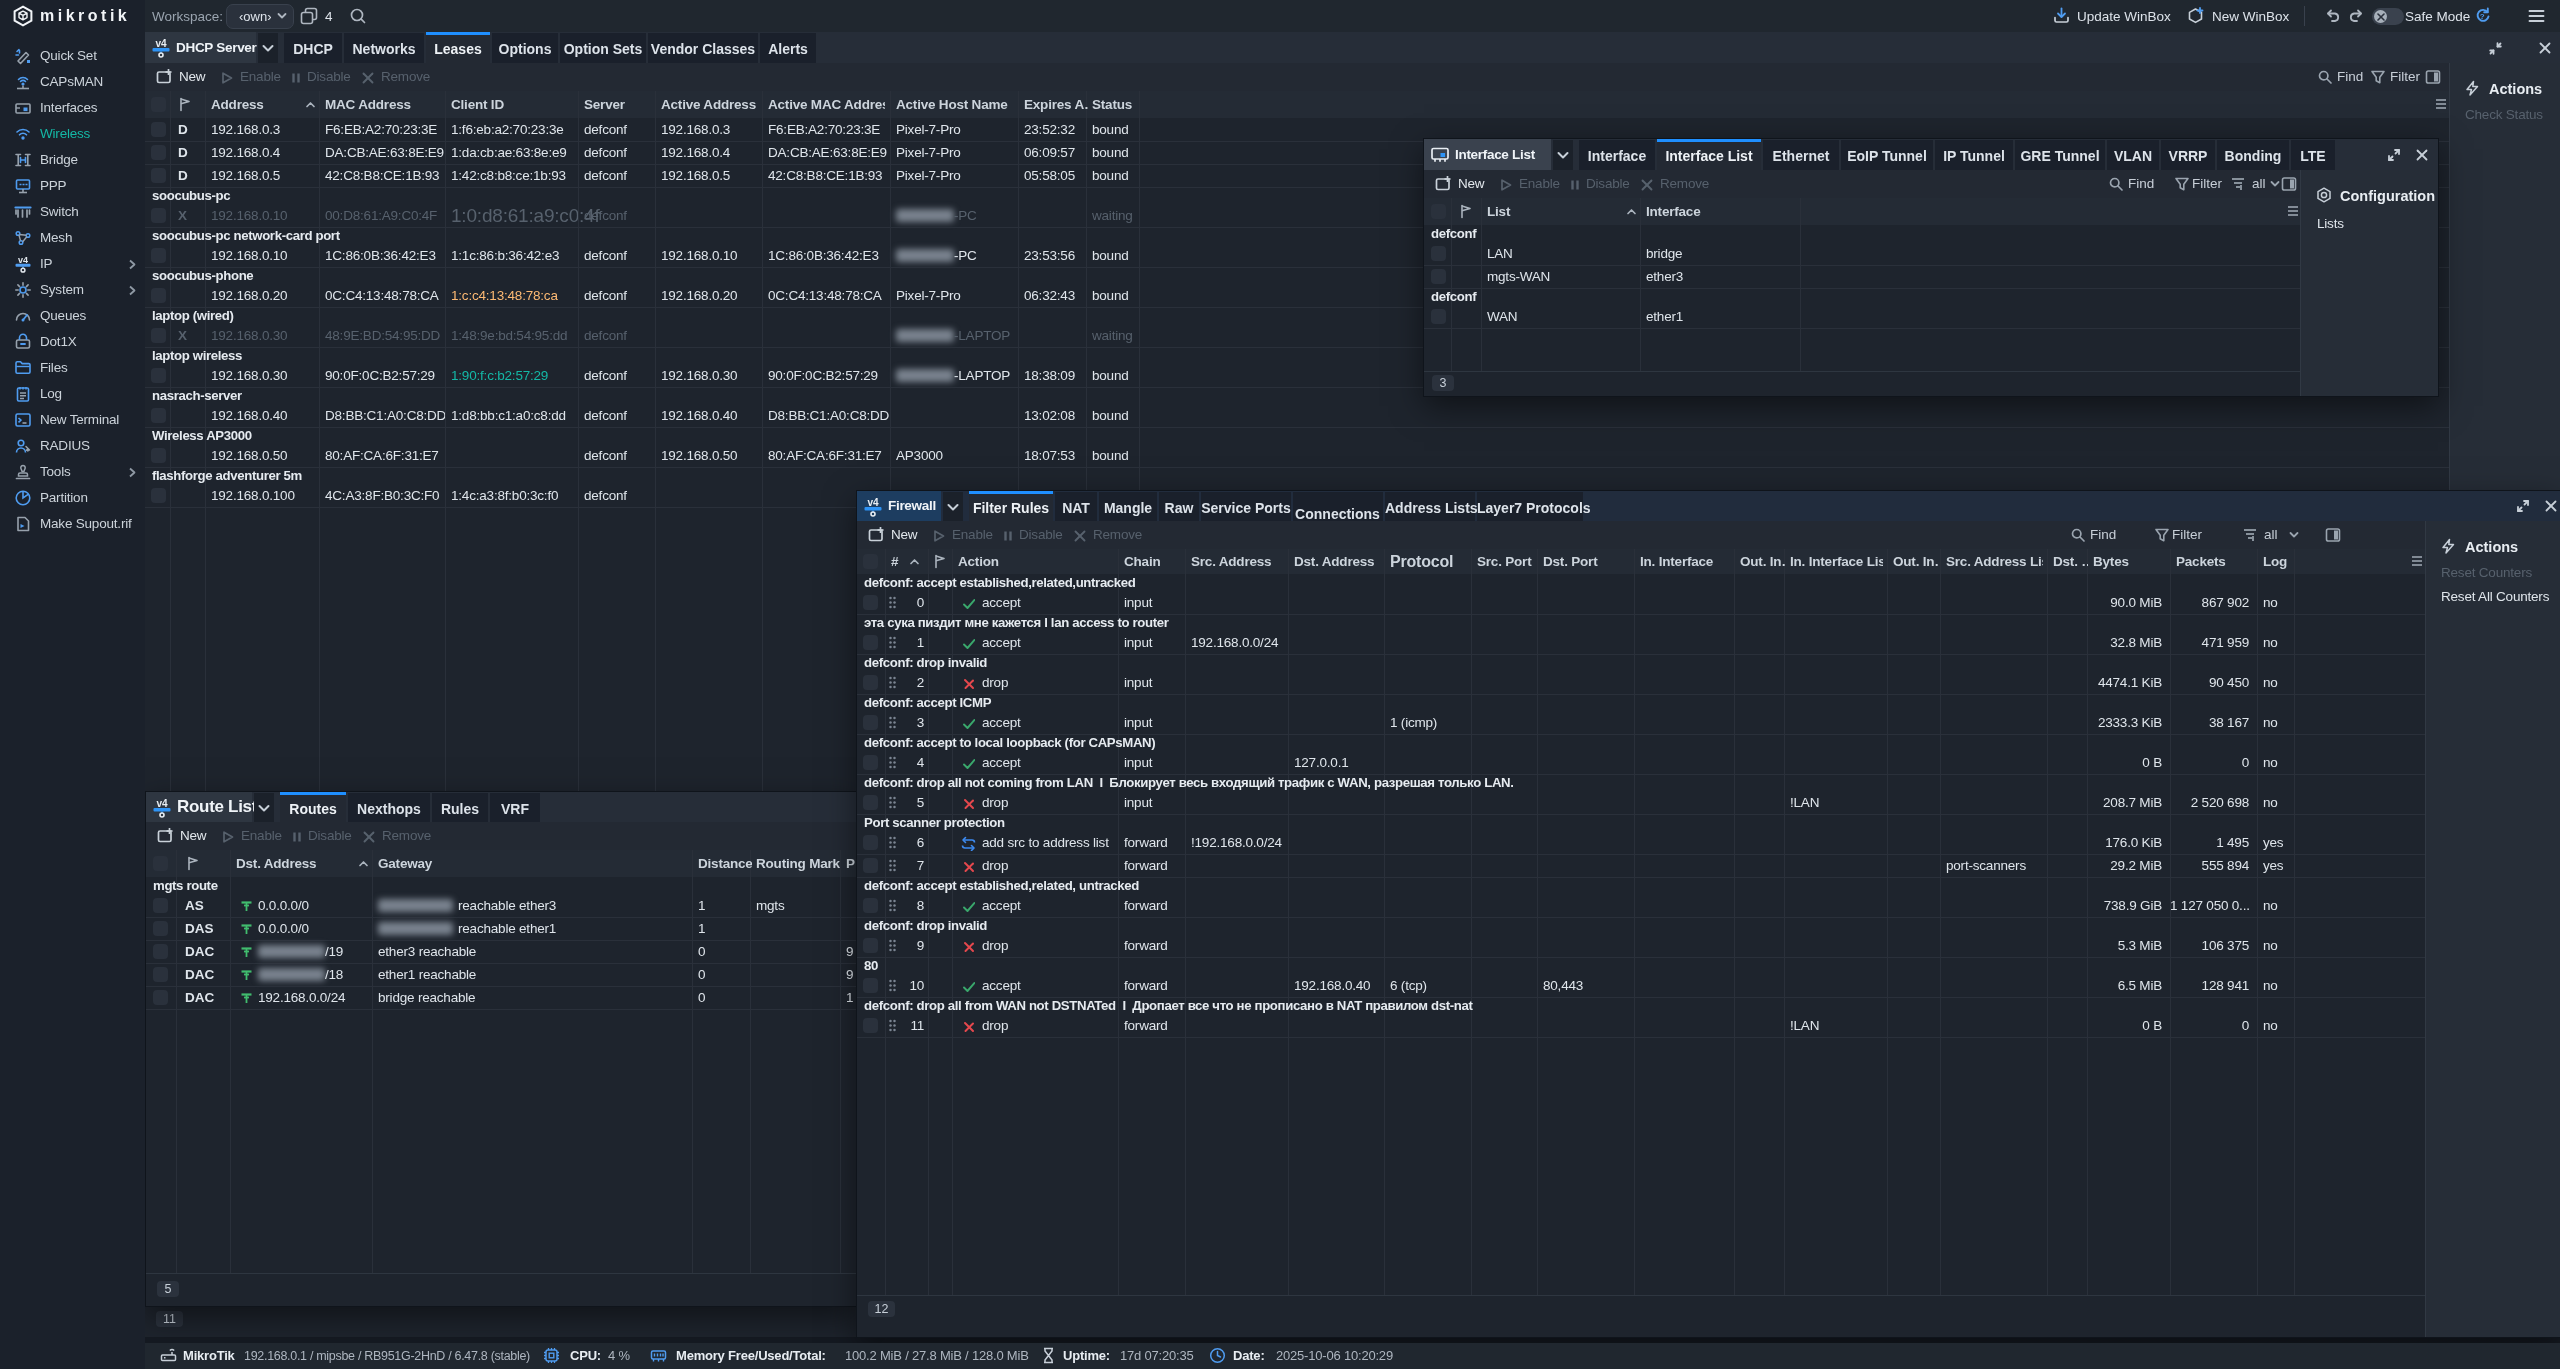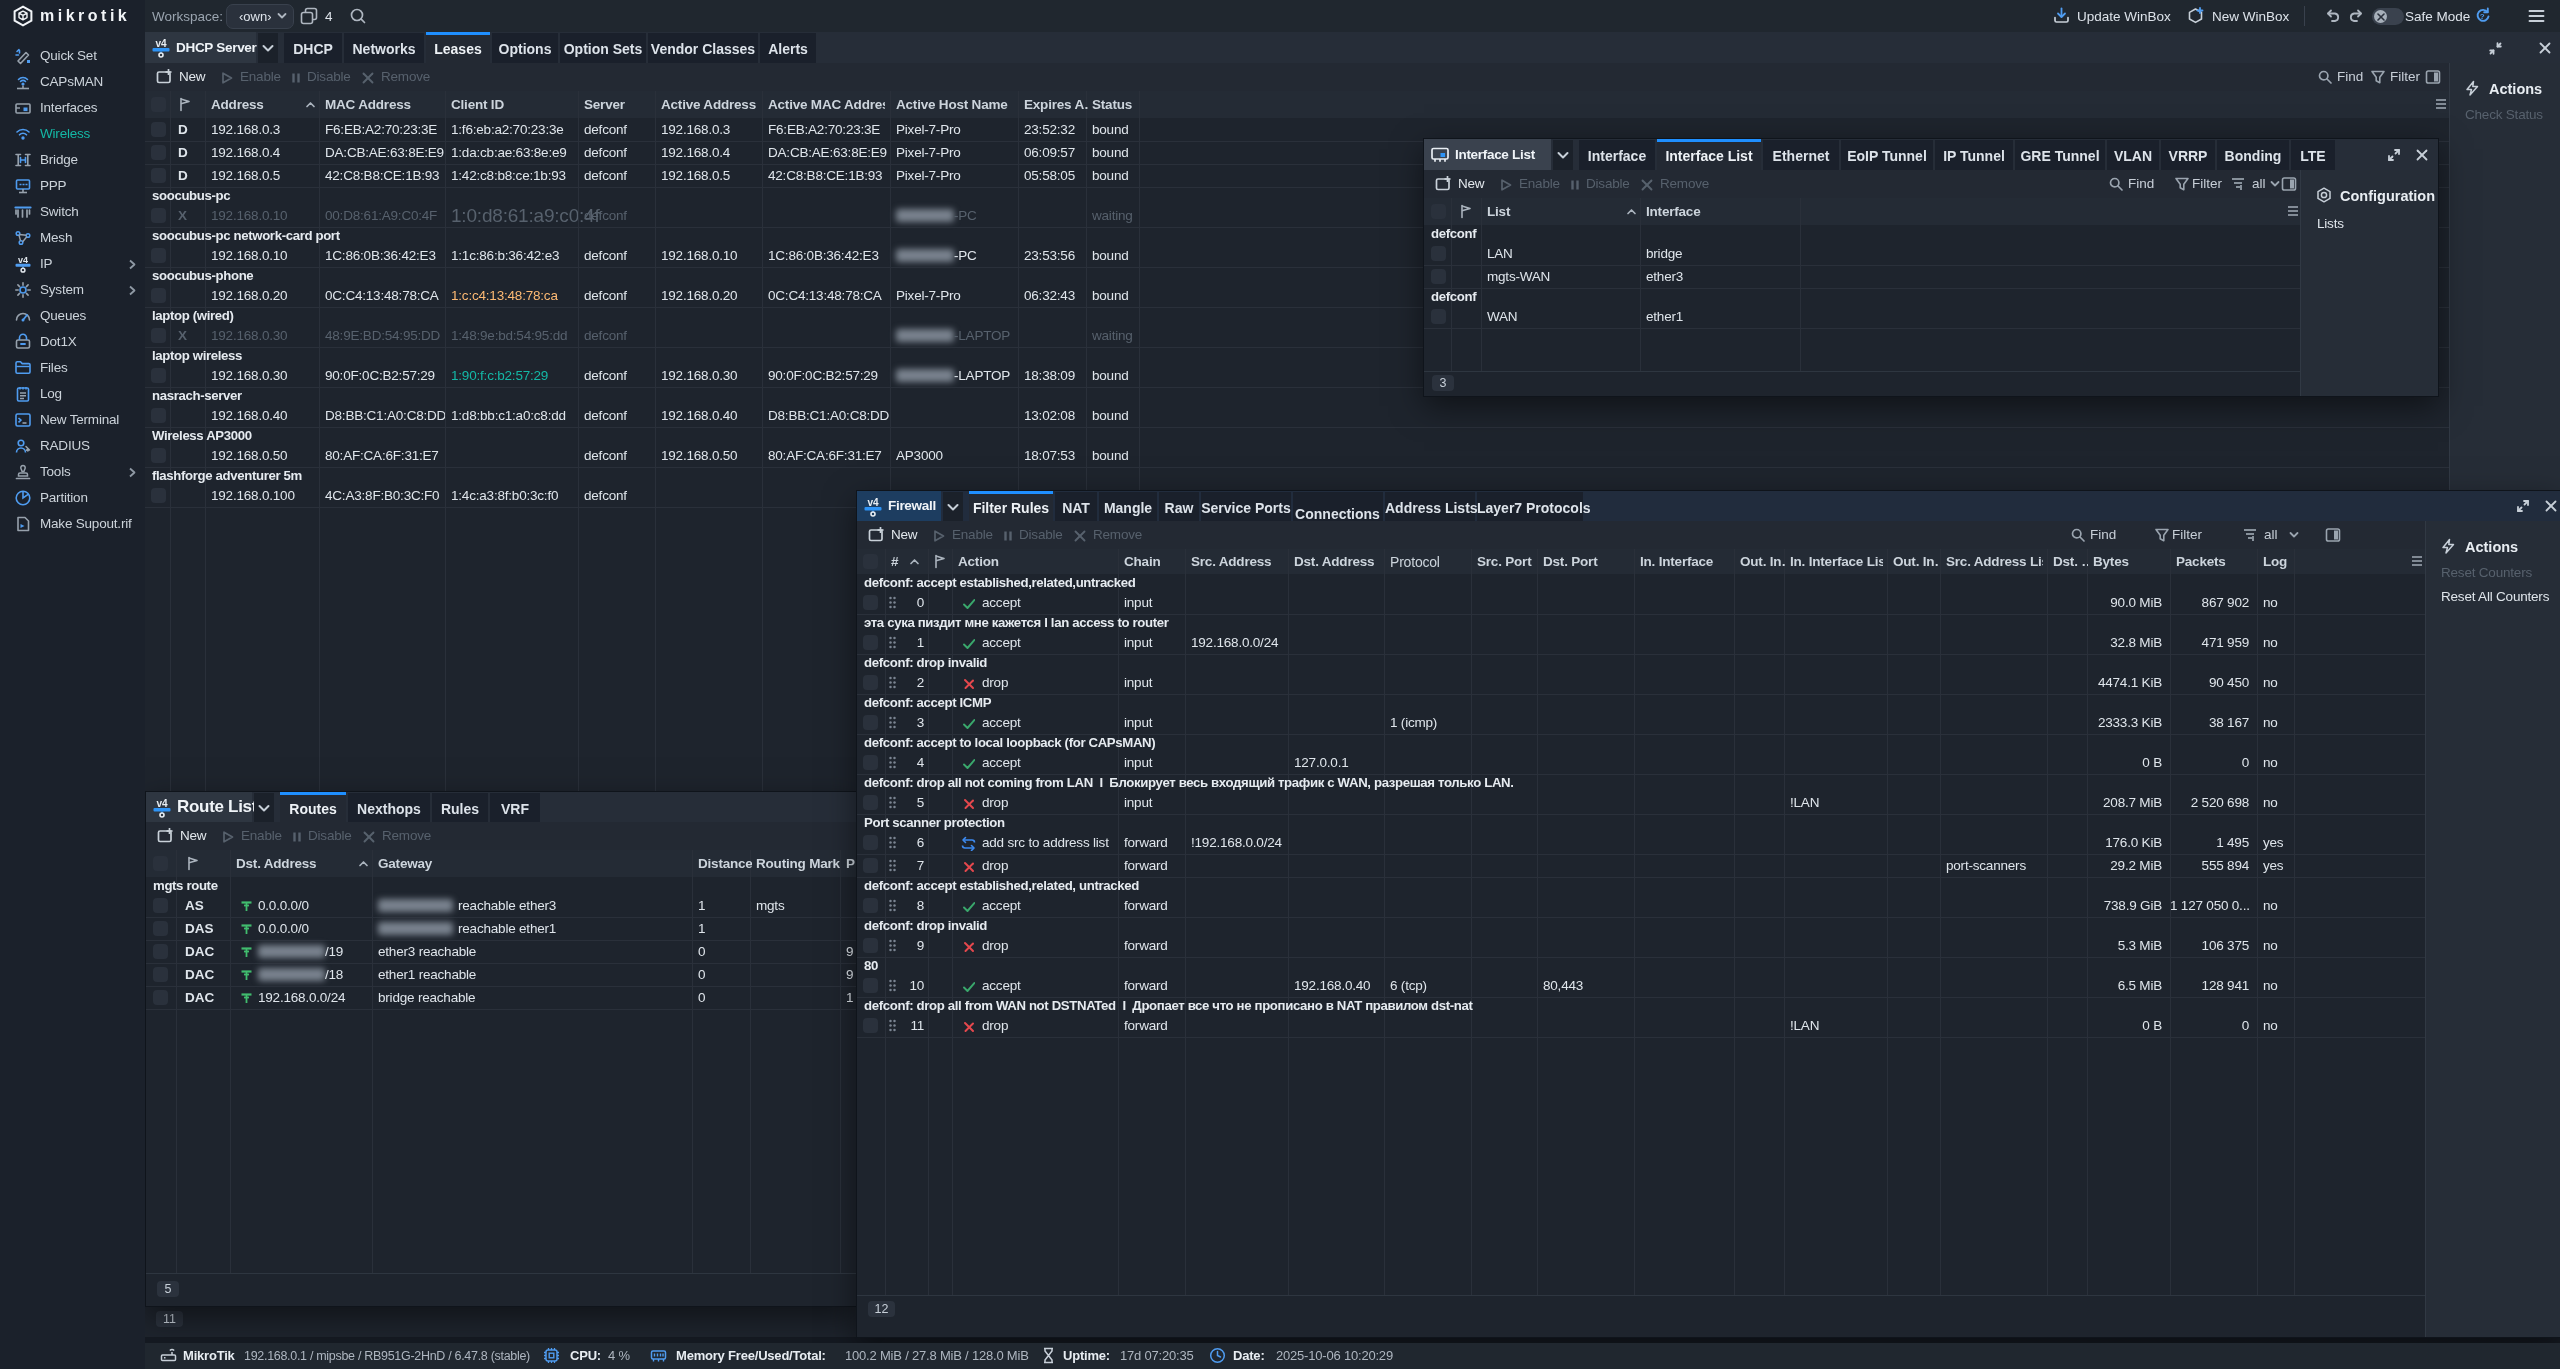--- a/index.html
+++ b/index.html
@@ -1038,21 +1038,21 @@
     <div class="ic" style="left:75px;top:62px;width:17px;height:17px">
       <svg width="17" height="17" viewBox="0 0 17 17" style="">
         <line x1="4" y1="2.5" x2="4" y2="14.5" stroke="#aab3bd" stroke-width="1.6" stroke-linecap="round"></line>
         <path d="M4,3 L12,5.4 L4,7.8" fill="none" stroke="#aab3bd" stroke-width="1.6" stroke-linejoin="round"></path>
       </svg>
     </div>
     <div class="t" style="left:101px;top:64px;font-size:13.5px;letter-spacing:-0.2px;font-weight:bold;color:#ccd4dc;width:154px;overflow:hidden">Action</div>
     <div class="t" style="left:267px;top:64px;font-size:13.5px;letter-spacing:-0.2px;font-weight:bold;color:#ccd4dc;width:57px;overflow:hidden">Chain</div>
     <div class="t" style="left:334px;top:64px;font-size:13.5px;letter-spacing:-0.2px;font-weight:bold;color:#ccd4dc;width:91px;overflow:hidden">Src. Address</div>
     <div class="t" style="left:437px;top:64px;font-size:13.5px;letter-spacing:-0.2px;font-weight:bold;color:#ccd4dc;width:86px;overflow:hidden">Dst. Address</div>
-    <div class="t" style="left:533px;top:64px;font-size:14px;letter-spacing:-0.2px;font-weight:normal;color:#ccd4dc;width:77px;overflow:hidden">Protocol</div>
+    <div class="t" style="left:533px;top:64px;font-size:16px;letter-spacing:-0.2px;font-weight:bold;color:#ccd4dc;width:77px;overflow:hidden">Protocol</div>
     <div class="t" style="left:620px;top:64px;font-size:13.5px;letter-spacing:-0.2px;font-weight:bold;color:#ccd4dc;width:56px;overflow:hidden">Src. Port</div>
     <div class="t" style="left:686px;top:64px;font-size:13.5px;letter-spacing:-0.2px;font-weight:bold;color:#ccd4dc;width:87px;overflow:hidden">Dst. Port</div>
     <div class="t" style="left:783px;top:64px;font-size:13.5px;letter-spacing:-0.2px;font-weight:bold;color:#ccd4dc;width:90px;overflow:hidden">In. Interface</div>
     <div class="t" style="left:883px;top:64px;font-size:13.5px;letter-spacing:-0.2px;font-weight:bold;color:#ccd4dc;width:47px;overflow:hidden">Out. In…</div>
     <div class="t" style="left:933px;top:64px;font-size:13.5px;letter-spacing:-0.2px;font-weight:bold;color:#ccd4dc;width:93px;overflow:hidden">In. Interface List</div>
     <div class="t" style="left:1036px;top:64px;font-size:13.5px;letter-spacing:-0.2px;font-weight:bold;color:#ccd4dc;width:47px;overflow:hidden">Out. In…</div>
     <div class="t" style="left:1089px;top:64px;font-size:13.5px;letter-spacing:-0.2px;font-weight:bold;color:#ccd4dc;width:97px;overflow:hidden">Src. Address List</div>
     <div class="t" style="left:1196px;top:64px;font-size:13.5px;letter-spacing:-0.2px;font-weight:bold;color:#ccd4dc;width:35px;overflow:hidden">Dst. …</div>
     <div class="t" style="left:1236px;top:64px;font-size:13.5px;letter-spacing:-0.2px;font-weight:bold;color:#ccd4dc;width:73px;overflow:hidden">Bytes</div>
     <div class="t" style="left:1319px;top:64px;font-size:13.5px;letter-spacing:-0.2px;font-weight:bold;color:#ccd4dc;width:77px;overflow:hidden">Packets</div>

